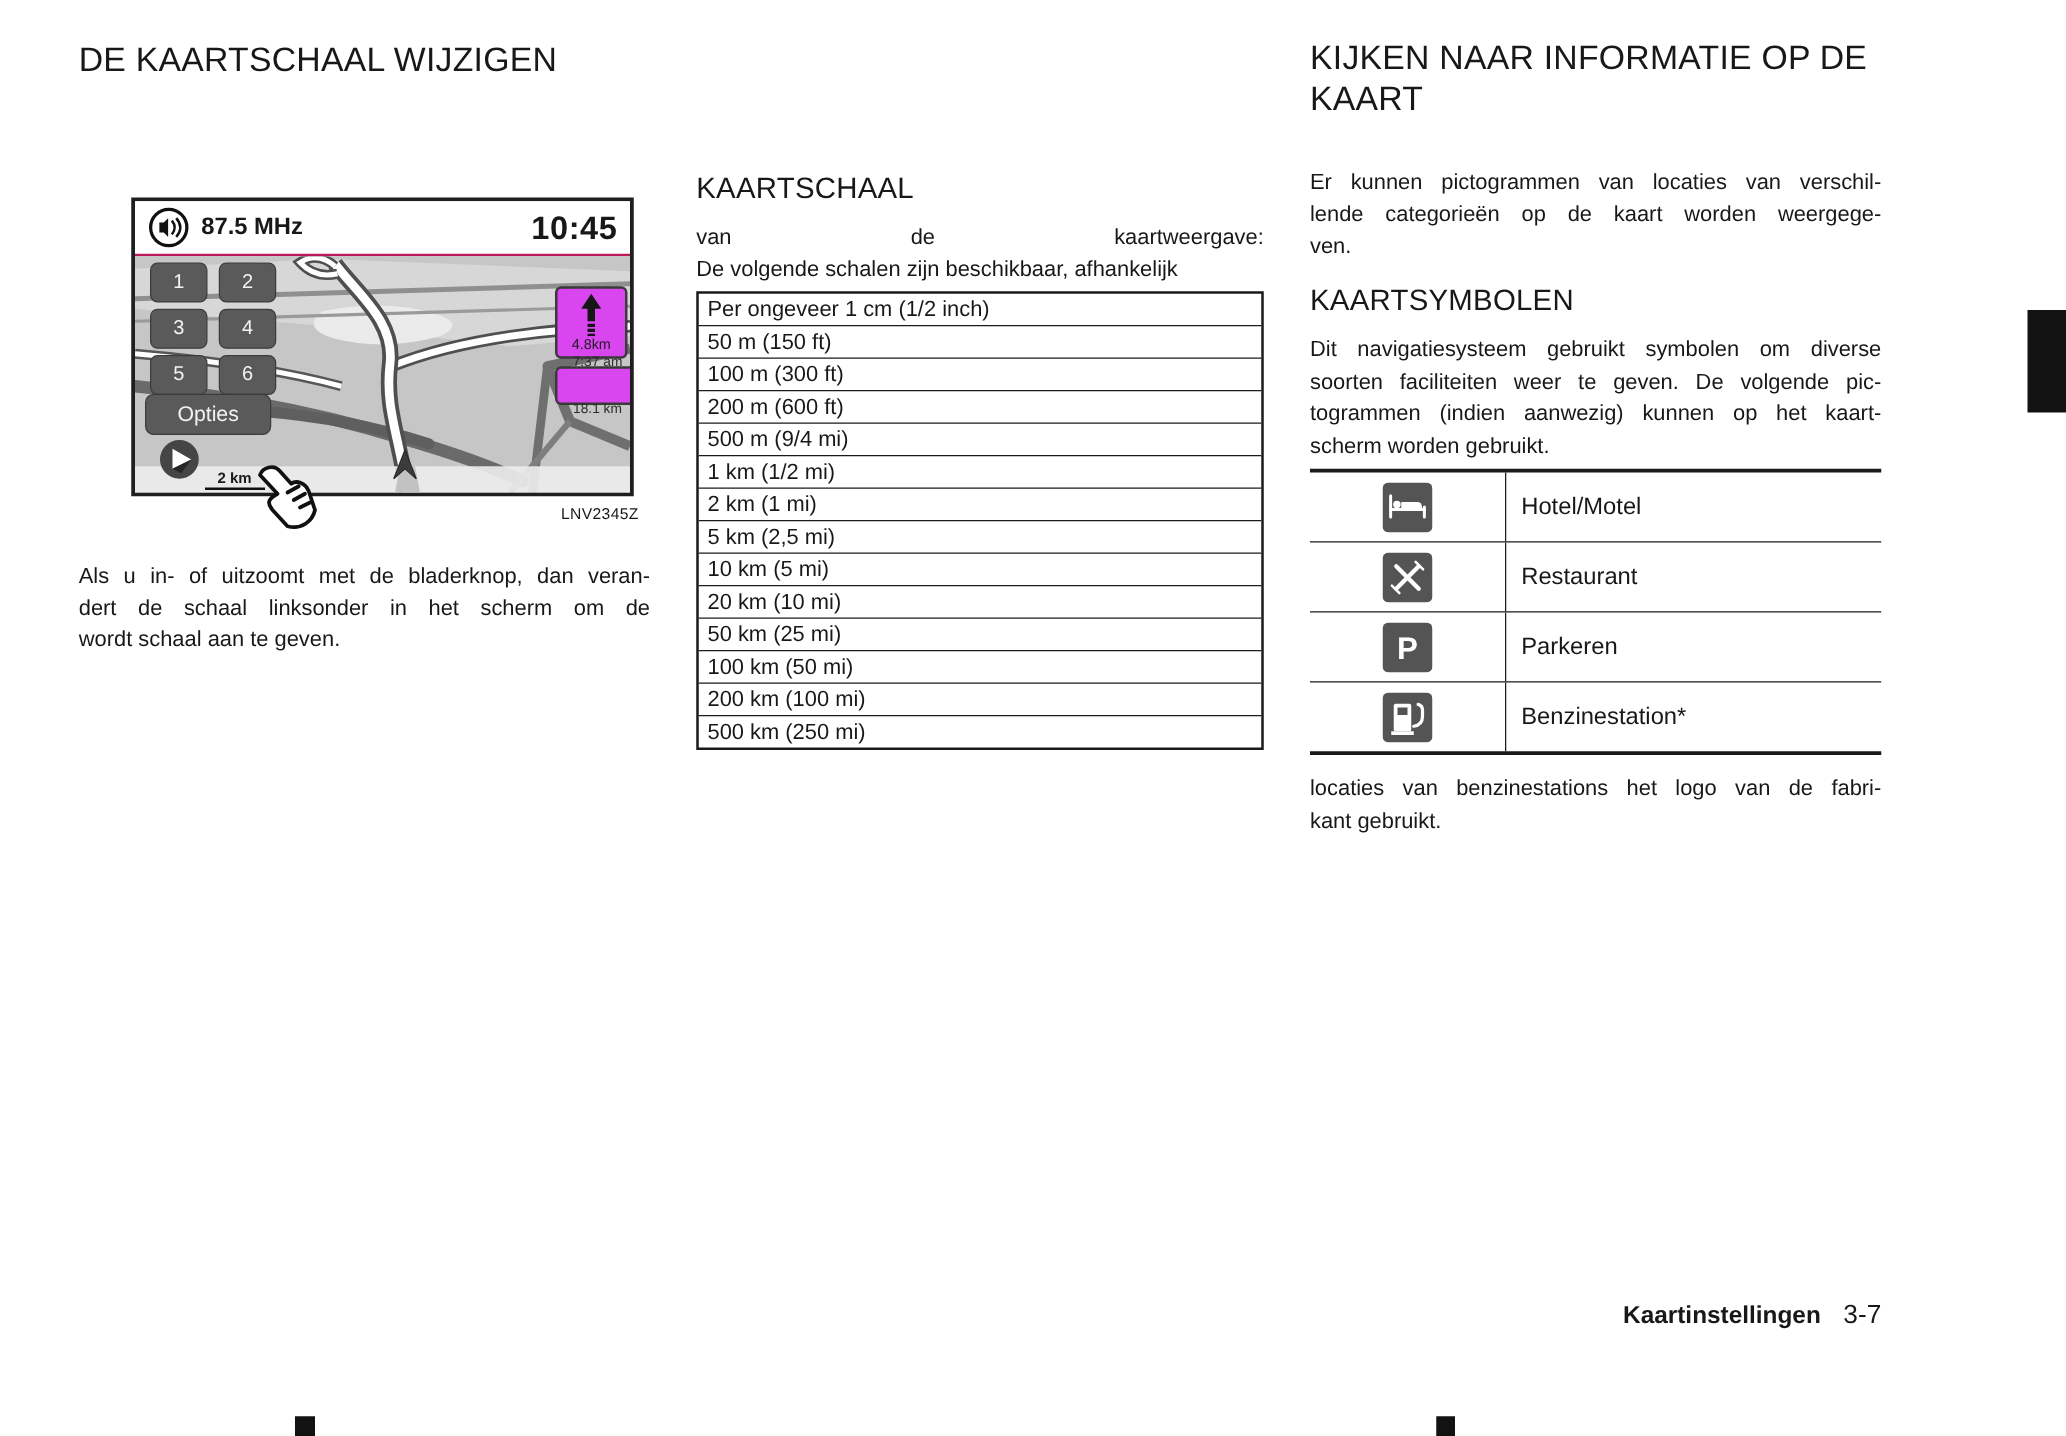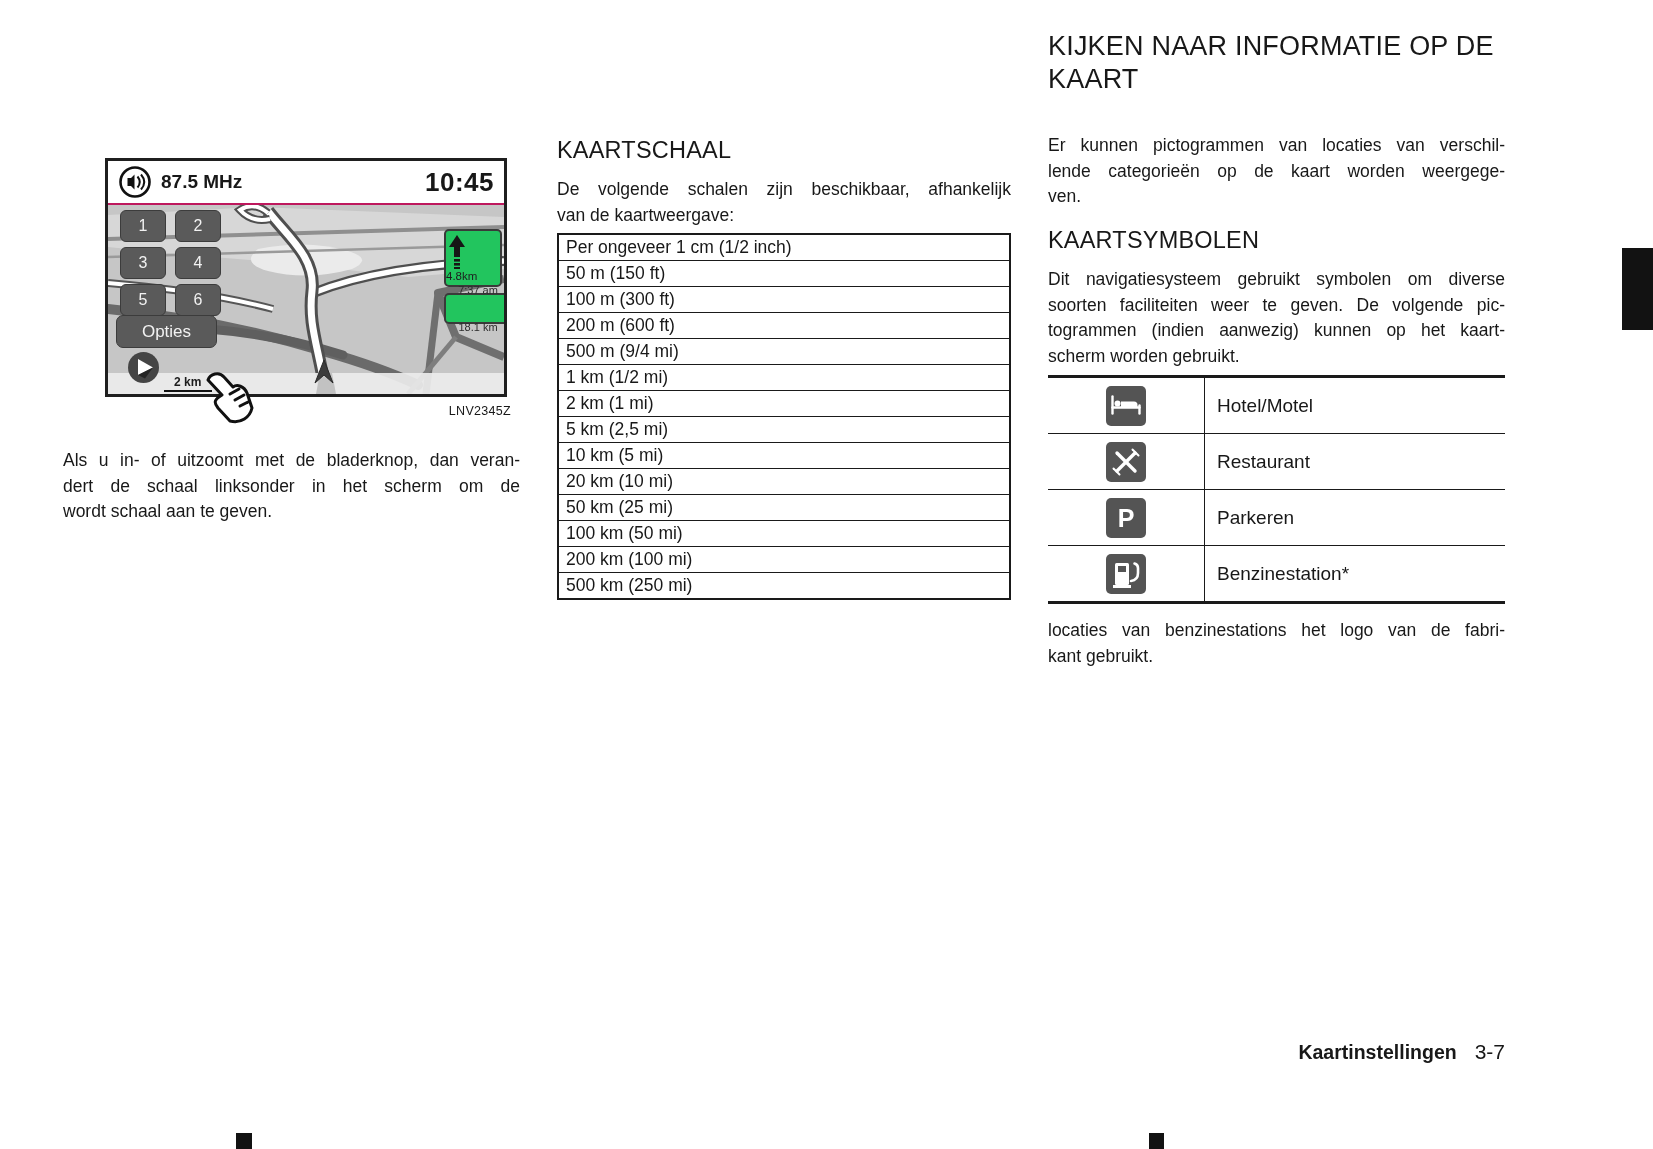--- a/index.html
+++ b/index.html
@@ -29,22 +29,22 @@
   #presets{position:absolute;left:12px;top:5px;width:102px;display:flex;flex-wrap:wrap;gap:5px 9px;}
   .preset{width:44px;height:30px;background:#5a5a5a;border:1px solid #3c3c3c;border-radius:6px;
           color:#f2f2f2;font-size:16px;display:flex;align-items:center;justify-content:center;}
   #opties-btn{position:absolute;left:8px;top:110px;width:99px;height:31px;background:#5a5a5a;
           border:1px solid #3c3c3c;border-radius:7px;color:#f2f2f2;font-size:17px;
           display:flex;align-items:center;justify-content:center;}
   #compass{position:absolute;left:20px;top:147px;width:31px;height:31px;border-radius:50%;background:#454545;}
   #scale-label{position:absolute;left:66px;top:170px;font-size:12px;font-weight:bold;color:#1c1c1c;}
   #scale-bar{position:absolute;left:56px;top:185px;width:48px;height:0;border-top:2.5px solid #111;}
   #hand{position:absolute;left:88px;top:210px;z-index:6;}
-  .mapbox{position:absolute;left:336px;background:#22c55e;border:2.5px solid #3a3a3a;border-radius:5px;
-          box-sizing:border-box;display:flex;flex-direction:column;}
+  .mapbox{position:absolute;left:336px;background:#d946ef;border:2.5px solid #3a3a3a;border-radius:5px;
+          box-sizing:border-box;display:flex;flex-direction:column;align-items:center;}
   #turnbox{top:24px;width:58px;height:58px;justify-content:flex-start;padding-top:4px;}
   #turn-dist{font-size:11.5px;color:#1e1e1e;margin-top:1px;}
   #etabox{top:88px;width:68px;height:31px;justify-content:center;font-size:11px;line-height:13px;color:#2d2d2d;text-align:center;gap:24px;}
   #figure-caption{left:305px;top:404px;width:206px;text-align:right;font-size:12.5px;letter-spacing:.3px;}
 
   
   #scale-table{left:557px;top:233px;width:454px;border:2px solid #1a1a1a;box-sizing:border-box;}
   .scalerow{height:25px;line-height:25px;font-size:17.5px;padding-left:7px;}
   .scalerow:not(:first-child){border-top:1.5px solid #1a1a1a;}
 
@@ -61,20 +61,21 @@
   #footer-page{font-size:21px;}
   #side-tab{left:1622px;top:248px;width:31px;height:82px;background:#121212;}
   #mark-left{left:236px;top:1133px;width:16px;height:16px;background:#121212;}
   #mark-right{left:1149px;top:1133px;width:15px;height:16px;background:#121212;}
 </style>
 </head>
 <body>
 
 <div id="page">
 
+  <div class="abs h1" style="left:63px;top:32px;">DE KAARTSCHAAL WIJZIGEN</div>
 
   <div class="abs" id="figure">
     <div id="topbar">
       <svg width="34" height="34" viewBox="0 0 34 34">
         <circle cx="17" cy="17" r="14.5" fill="none" stroke="#111" stroke-width="2.6"></circle>
         <polygon points="9.5,13 13,13 16.5,9.5 16.5,24.5 13,21 9.5,21" fill="#111"></polygon>
         <path d="M19.5 11.5 q4.5 5.5 0 11" fill="none" stroke="#111" stroke-width="2"></path>
         <path d="M23 9.5 q6.5 7.5 0 15" fill="none" stroke="#111" stroke-width="2"></path>
       </svg>
       <span id="radio-text">87.5 MHz</span>
@@ -159,22 +160,22 @@
 
   <div class="abs para p-just" style="left:63px;top:448px;width:457px;">
       <div>Als u in- of uitzoomt met de bladerknop, dan veran-</div>
       <div>dert de schaal linksonder in het scherm om de</div>
       <div>wordt schaal aan te geven.</div>
     </div>
 
   <div class="abs h2" style="left:557px;top:137px;">KAARTSCHAAL</div>
 
   <div class="abs para p-just" style="left:557px;top:177px;width:454px;">
+      <div>van de kaartweergave:</div>
       <div>De volgende schalen zijn beschikbaar, afhankelijk</div>
-      <div>van de kaartweergave:</div>
     </div>
 
   <div class="abs" id="scale-table">
 
   <div class="scalerow">Per ongeveer 1 cm (1/2 inch)</div>
       <div class="scalerow">50 m (150 ft)</div>
       <div class="scalerow">100 m (300 ft)</div>
       <div class="scalerow">200 m (600 ft)</div>
       <div class="scalerow">500 m (9/4 mi)</div>
       <div class="scalerow">1 km (1/2 mi)</div>

